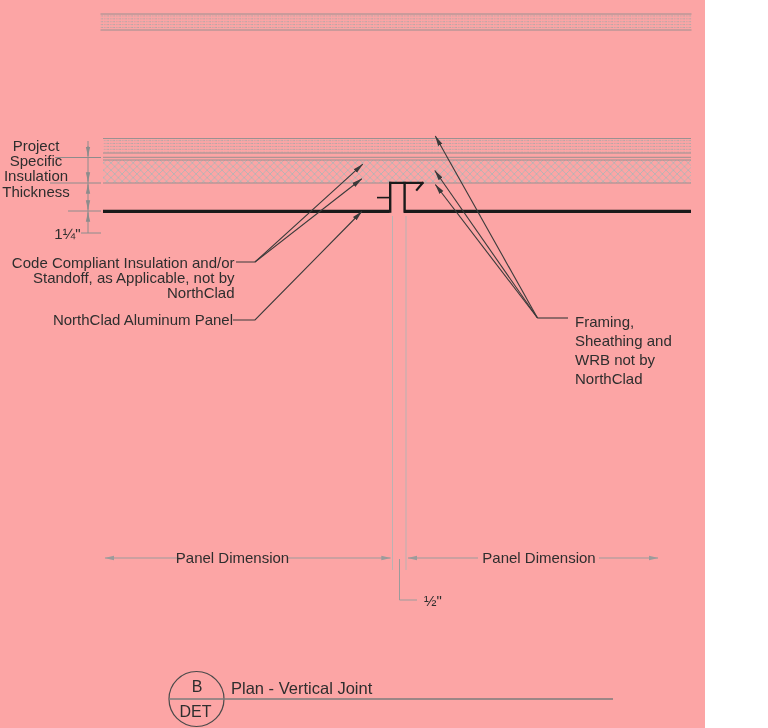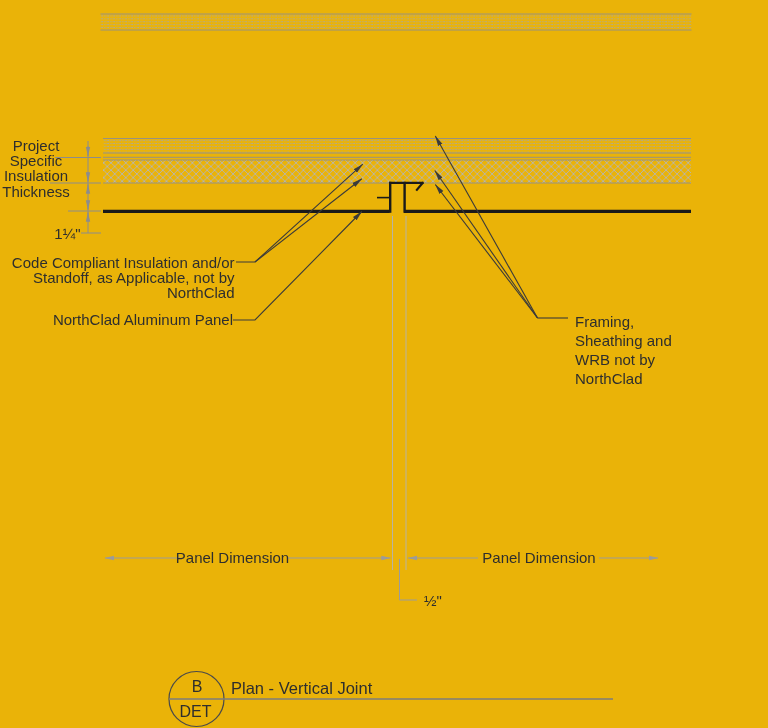--- a/index.html
+++ b/index.html
@@ -4,21 +4,21 @@
 <style>
   :root{
     --ink:#1a1a1a;
     --leader:#3a3a3a;
     --dim:#9b9b9b;
     --edge:#8f8f8f;
     --hatch:#b4b4b4;
     --text:#2e2e2e;
   }
   html,body{margin:0;padding:0;background:#ffffff;}
-  .stage{width:768px;height:728px;position:relative;background:#eab308;overflow:hidden;}
+  .stage{width:705px;height:728px;position:relative;background:#fca5a5;overflow:hidden;}
   svg{display:block;}
   text{
     font-family:"Liberation Sans", sans-serif;
     fill:var(--text);
   }
   .t15{font-size:15px;}
   .t16{font-size:16px;}
   .edge{stroke:var(--edge);stroke-width:0.9;fill:none;}
   .panel{stroke:var(--ink);fill:none;}
   .dim{stroke:var(--dim);stroke-width:1;fill:none;}

